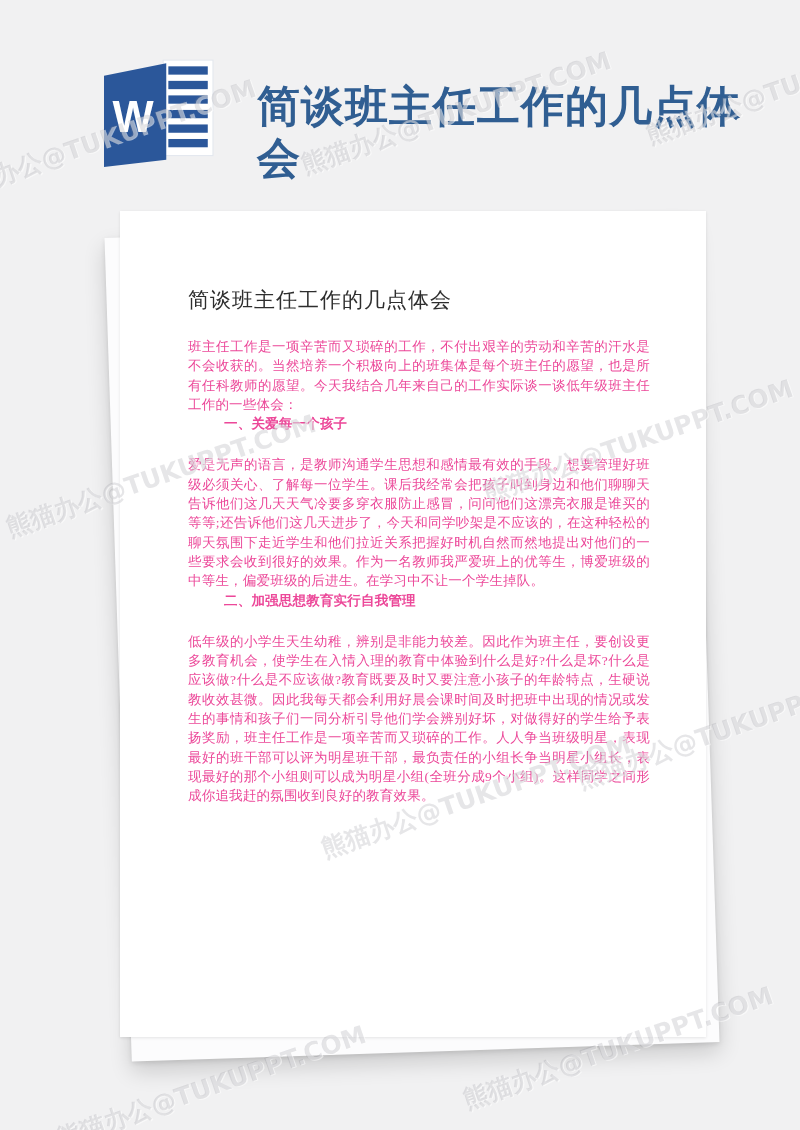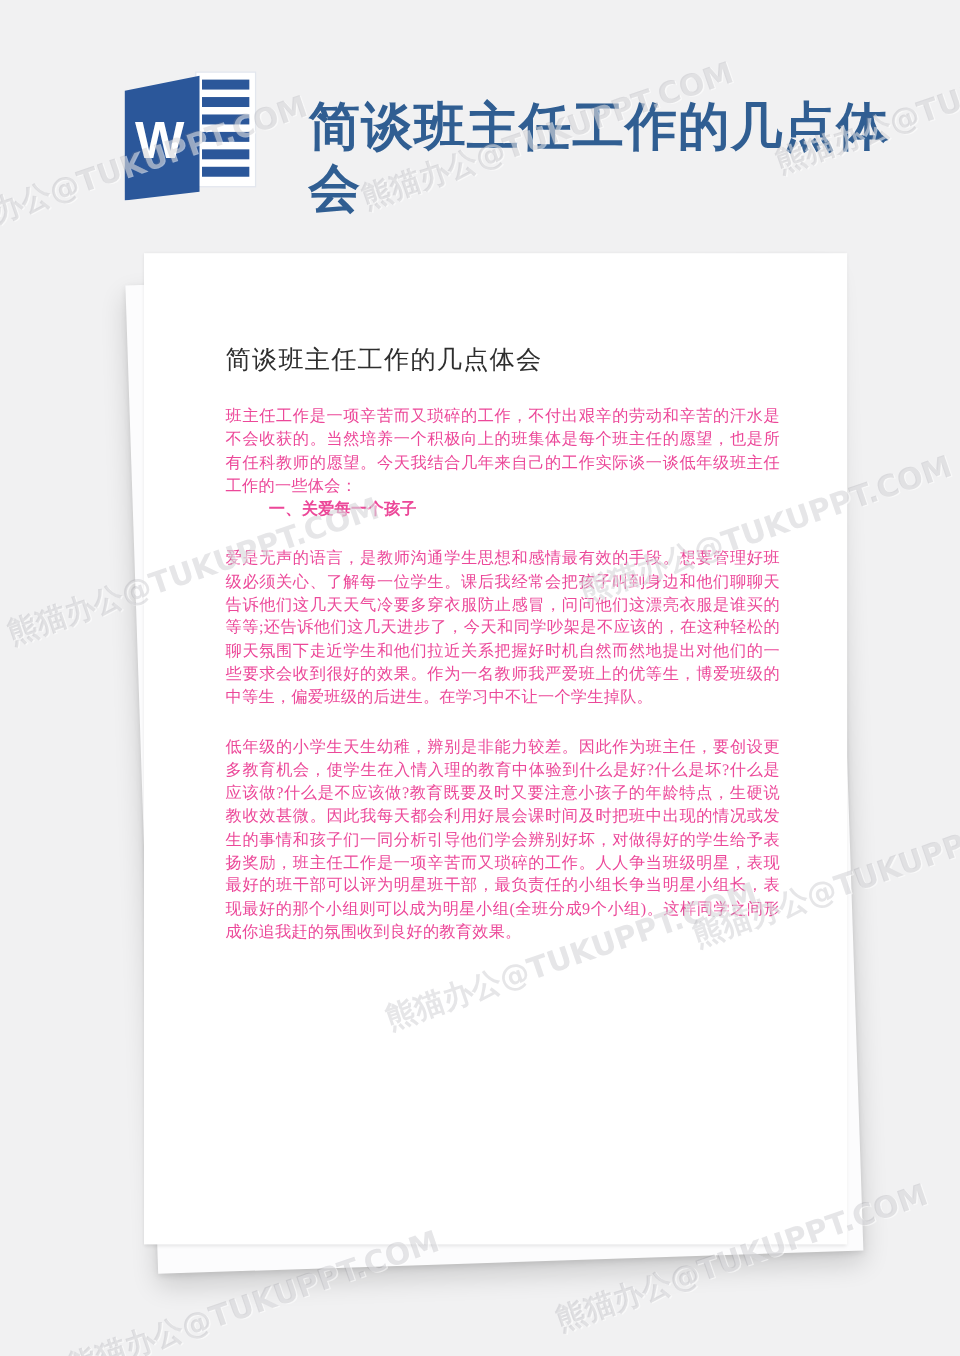--- a/index.html
+++ b/index.html
@@ -65,20 +65,21 @@
 <body>
 
 <div class="sheet-back"></div>
 
 <div class="sheet-front">
   <h2 class="doc-title">简谈班主任工作的几点体会</h2>
   <div class="doc-body">
     <p>班主任工作是一项辛苦而又琐碎的工作，不付出艰辛的劳动和辛苦的汗水是不会收获的。当然培养一个积极向上的班集体是每个班主任的愿望，也是所有任科教师的愿望。今天我结合几年来自己的工作实际谈一谈低年级班主任工作的一些体会：</p>
     <p class="hd">一、关爱每一个孩子</p>
     <p>爱是无声的语言，是教师沟通学生思想和感情最有效的手段。想要管理好班级必须关心、了解每一位学生。课后我经常会把孩子叫到身边和他们聊聊天告诉他们这几天天气冷要多穿衣服防止感冒，问问他们这漂亮衣服是谁买的等等;还告诉他们这几天进步了，今天和同学吵架是不应该的，在这种轻松的聊天氛围下走近学生和他们拉近关系把握好时机自然而然地提出对他们的一些要求会收到很好的效果。作为一名教师我严爱班上的优等生，博爱班级的中等生，偏爱班级的后进生。在学习中不让一个学生掉队。</p>
+    <p class="hd">二、加强思想教育实行自我管理</p>
     <p>低年级的小学生天生幼稚，辨别是非能力较差。因此作为班主任，要创设更多教育机会，使学生在入情入理的教育中体验到什么是好?什么是坏?什么是应该做?什么是不应该做?教育既要及时又要注意小孩子的年龄特点，生硬说教收效甚微。因此我每天都会利用好晨会课时间及时把班中出现的情况或发生的事情和孩子们一同分析引导他们学会辨别好坏，对做得好的学生给予表扬奖励，班主任工作是一项辛苦而又琐碎的工作。人人争当班级明星，表现最好的班干部可以评为明星班干部，最负责任的小组长争当明星小组长，表现最好的那个小组则可以成为明星小组(全班分成9个小组)。这样同学之间形成你追我赶的氛围收到良好的教育效果。</p>
   </div>
 </div>
 
 <div class="header">
   <svg class="word-icon" viewBox="0 0 110 106" xmlns="http://www.w3.org/2000/svg">
 
     <rect x="59" y="3" width="48" height="92" fill="#ffffff" stroke="#e3e7ee" stroke-width="1"></rect>
     <rect x="64" y="9" width="38" height="8" fill="#2b579a"></rect>
     <rect x="64" y="23" width="38" height="8" fill="#2b579a"></rect>

